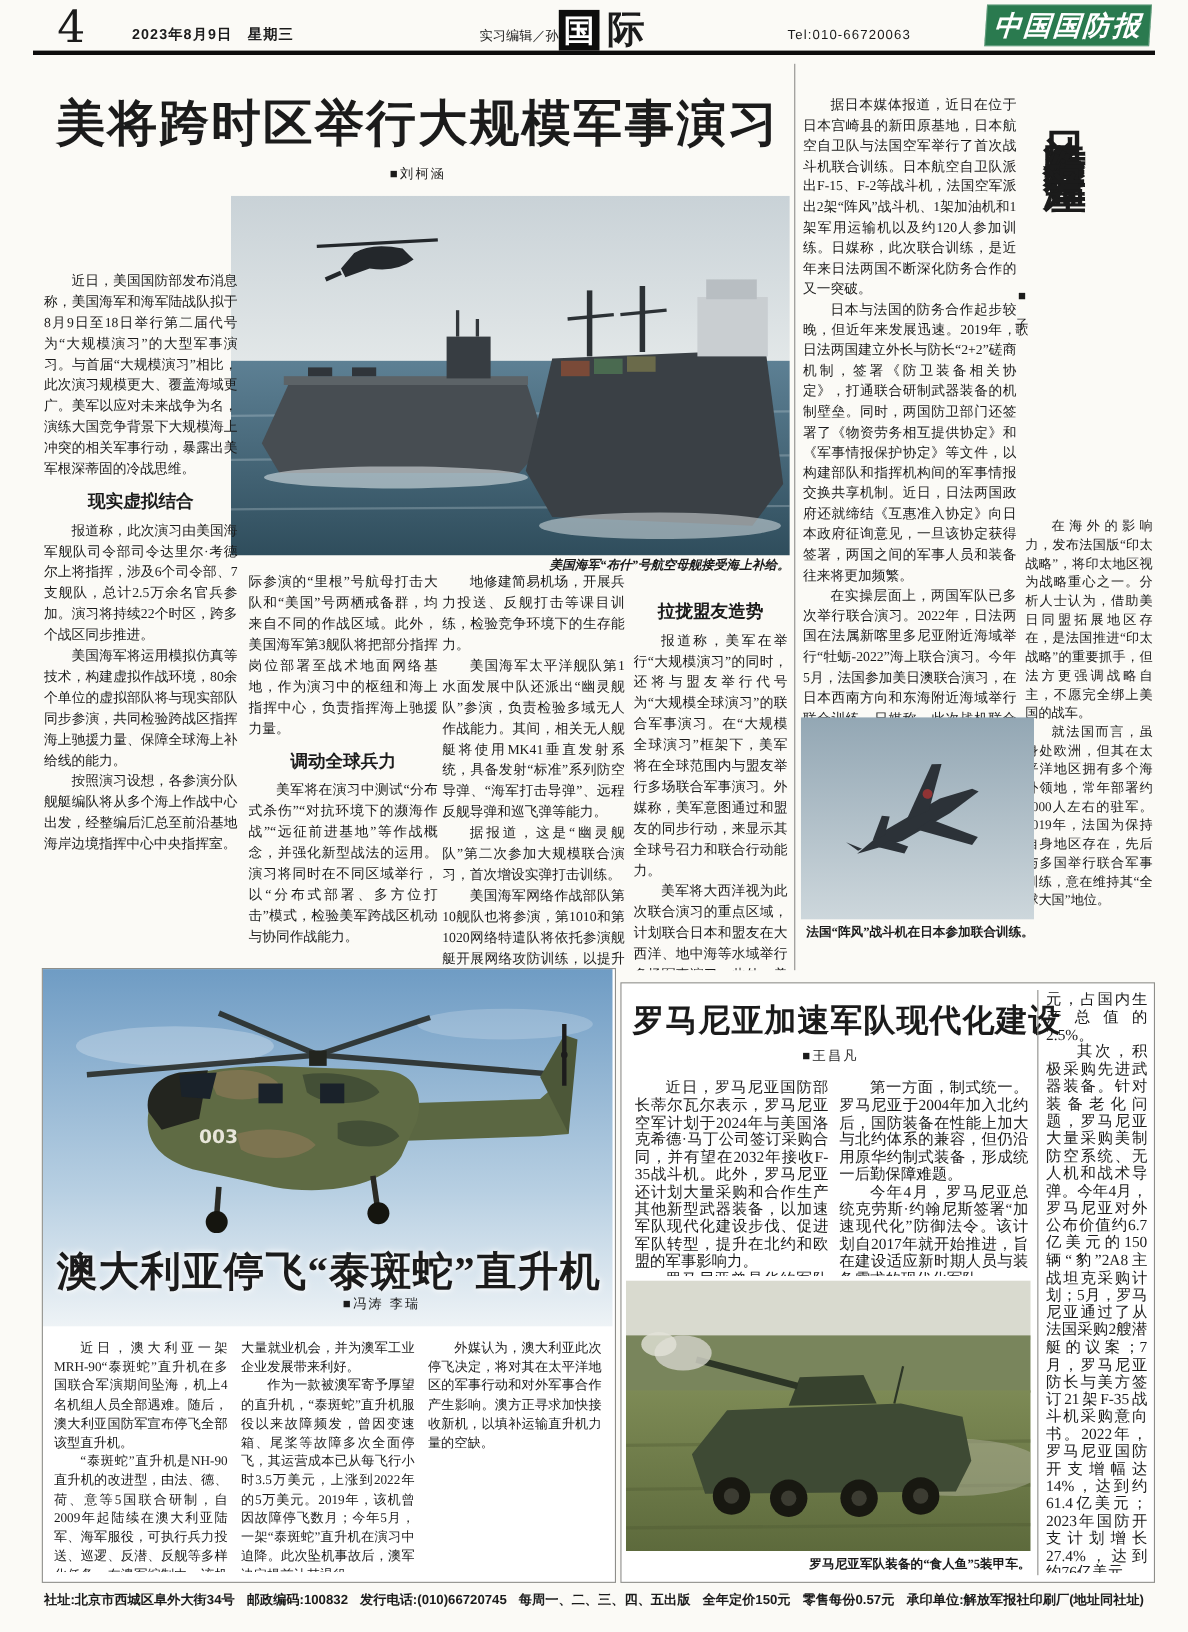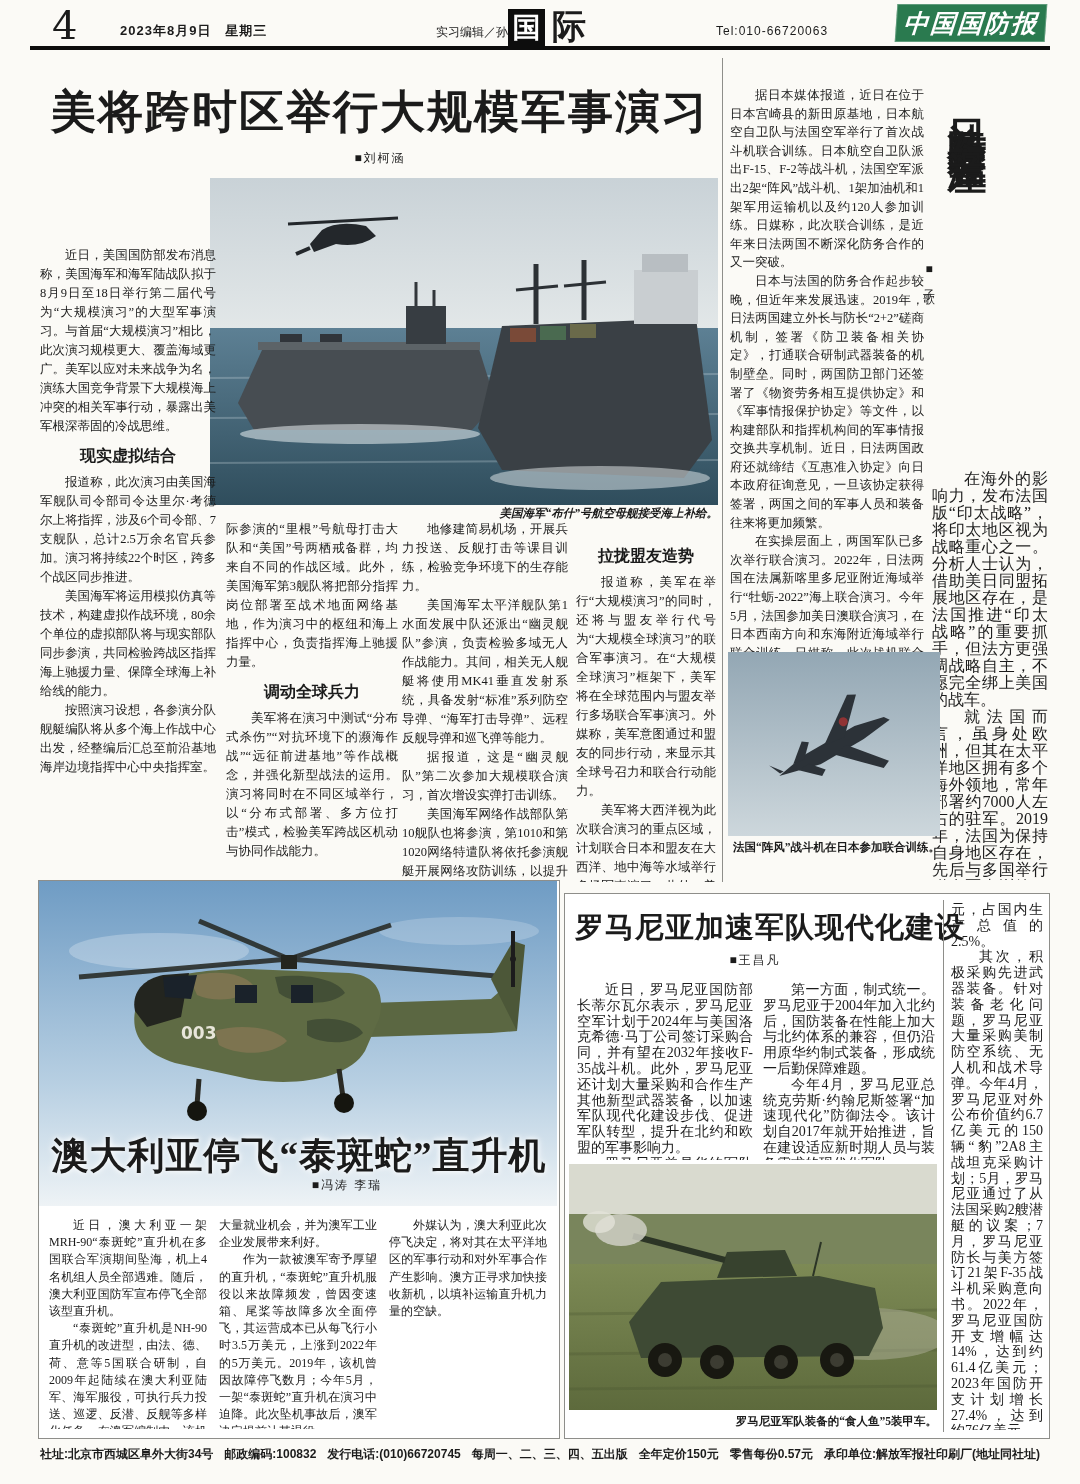--- a/index.html
+++ b/index.html
@@ -162,21 +162,21 @@
 
   <div class="abs coltext t-jf" style="left:730px;top:56px;width:194px;height:592px;margin-top:30px;">
     <div>
         <p>据日本媒体报道，近日在位于日本宫崎县的新田原基地，日本航空自卫队与法国空军举行了首次战斗机联合训练。日本航空自卫队派出F-15、F-2等战斗机，法国空军派出2架“阵风”战斗机、1架加油机和1架军用运输机以及约120人参加训练。日媒称，此次联合训练，是近年来日法两国不断深化防务合作的又一突破。</p>
         <p>日本与法国的防务合作起步较晚，但近年来发展迅速。2019年，日法两国建立外长与防长“2+2”磋商机制，签署《防卫装备相关协定》，打通联合研制武器装备的机制壁垒。同时，两国防卫部门还签署了《物资劳务相互提供协定》和《军事情报保护协定》等文件，以构建部队和指挥机构间的军事情报交换共享机制。近日，日法两国政府还就缔结《互惠准入协定》向日本政府征询意见，一旦该协定获得签署，两国之间的军事人员和装备往来将更加频繁。</p>
         <p>在实操层面上，两国军队已多次举行联合演习。2022年，日法两国在法属新喀里多尼亚附近海域举行“牡蛎-2022”海上联合演习。今年5月，法国参加美日澳联合演习，在日本西南方向和东海附近海域举行联合训练。日媒称，此次战机联合训练将进一步提升两国协同作战能力。</p>
       </div>
   </div>
   <div class="abs by-vert" style="left:920px;top:262px;height:110px;">■子歌</div>
   <div class="abs hl-vert" style="left:948px;top:88px;height:380px;">日法防务合作存在温差</div>
-  <div class="abs coltext t-jf" style="left:932px;top:470px;width:116px;height:410px;font-size:16px;line-height:17px;font-family:Liberation Serif, serif;">
+  <div class="abs coltext t-jf" style="left:932px;top:470px;width:116px;height:410px;font-size:12px;line-height:17px;font-family:Liberation Serif, serif;">
     <div>
         <p>在海外的影响力，发布法国版“印太战略”，将印太地区视为战略重心之一。分析人士认为，借助美日同盟拓展地区存在，是法国推进“印太战略”的重要抓手，但法方更强调战略自主，不愿完全绑上美国的战车。</p>
         <p>就法国而言，虽身处欧洲，但其在太平洋地区拥有多个海外领地，常年部署约7000人左右的驻军。2019年，法国为保持自身地区存在，先后与多国举行联合军事训练，意在维持其“全球大国”地位。</p>
       </div>
   </div>
 
   <div class="abs" style="left:728px;top:652px;width:212px;height:184px;">
     <svg class="photo" width="212" height="184" viewBox="0 0 212 184">
       <defs>
         <linearGradient id="sky2" x1="0" y1="0" x2="0" y2="1">

